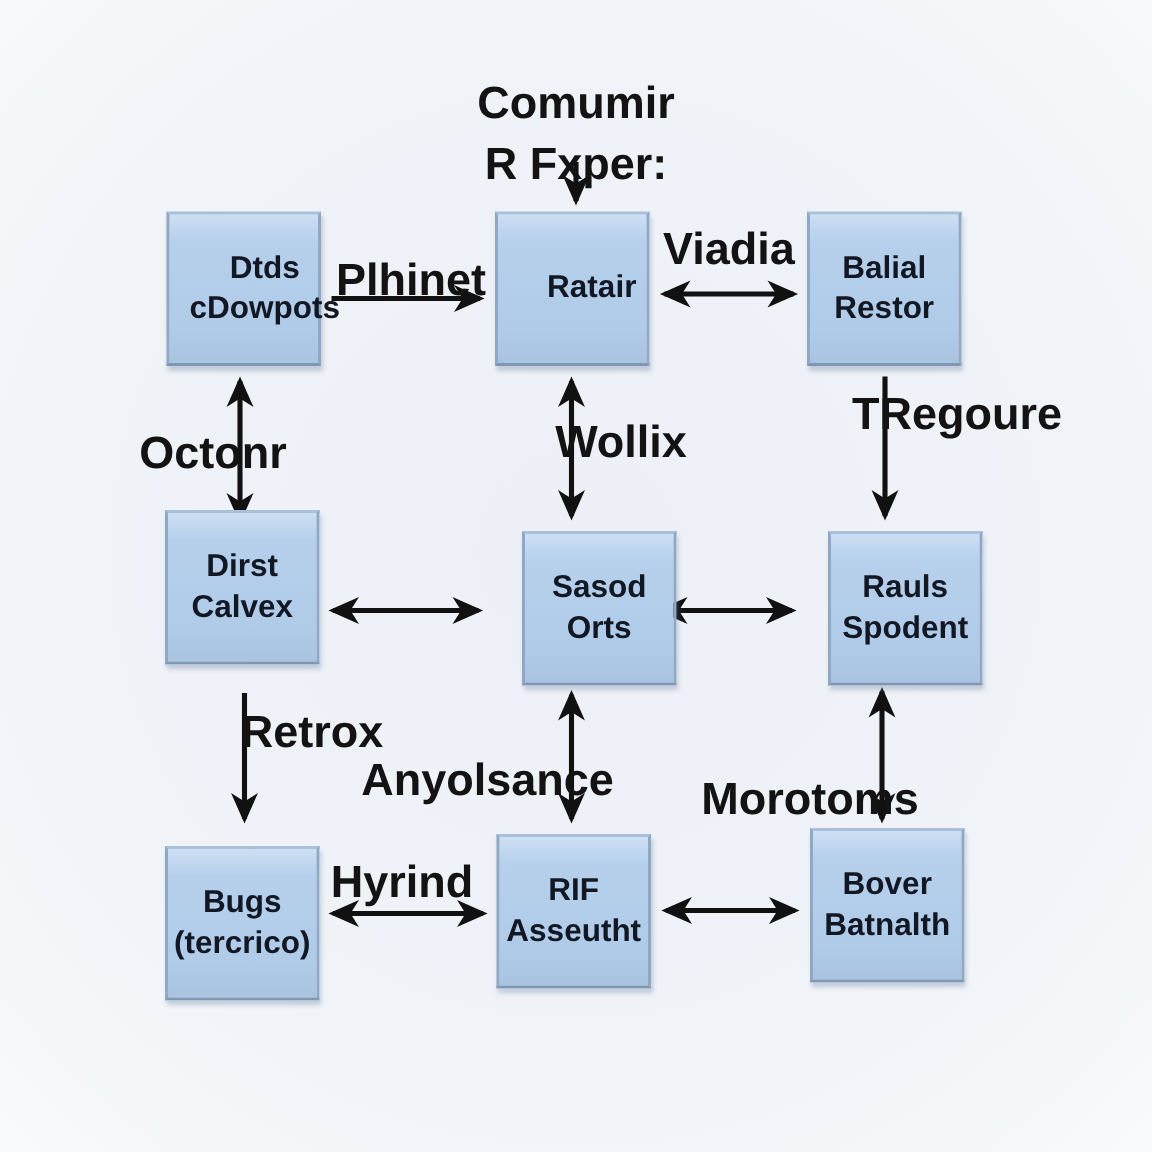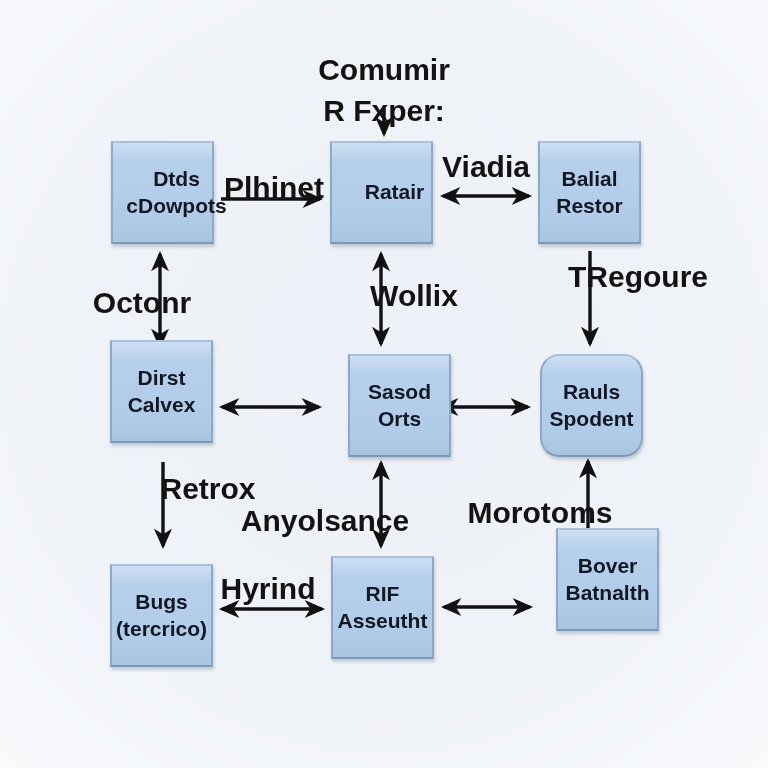--- a/index.html
+++ b/index.html
@@ -50,34 +50,34 @@
     text-align: center;
     line-height: 1.35;
     white-space: pre-line;
   }
   
   .b-a1 { left: 111px; top: 141px; padding-left: 28px; }
   .b-b1 { left: 330px; top: 141px; padding-left: 26px; }
   .b-c1 { left: 538px; top: 141px; }
   .b-a2 { left: 110px; top: 340px; }
   .b-b2 { left: 328px; top: 354px; margin-left: 20px; }
-  .b-c2 { left: 540px; top: 354px; border-radius: 19px; }
+  .b-c2 { left: 552px; top: 354px; }
   .b-a3 { left: 110px; top: 564px; }
   .b-b3 { left: 331px; top: 556px; }
-  .b-c3 { left: 540px; top: 528px; margin-left: 16px; }
+  .b-c3 { left: 540px; top: 552px; }
   
   .l-topnote   { left: 384px; top: 90px;  }
   .l-plhinet   { left: 274px; top: 188px; }
   .l-viadia    { left: 486px; top: 167px; }
   .l-octonr    { left: 124px; top: 303px; margin-left: 18px; }
   .l-wollix    { left: 414px; top: 296px; }
   .l-tregoure  { left: 638px; top: 277px; }
   .l-retrox    { left: 208px; top: 489px; }
   .l-anyolsance{ left: 325px; top: 521px; }
-  .l-morotoms  { left: 540px; top: 513px; text-align: center; }
+  .l-morotoms  { left: 540px; top: 534px; text-align: center; }
   .l-hyrind    { left: 268px; top: 589px; }
 </style>
 </head>
 <body>
 
 <div id="canvas">
 
   <svg id="arrow-layer" width="768" height="768" viewBox="0 0 768 768" xmlns="http://www.w3.org/2000/svg">
     <defs>
       <marker id="ah" viewBox="0 0 10 10" refX="8.5" refY="5" markerWidth="6.5" markerHeight="6" orient="auto-start-reverse">

